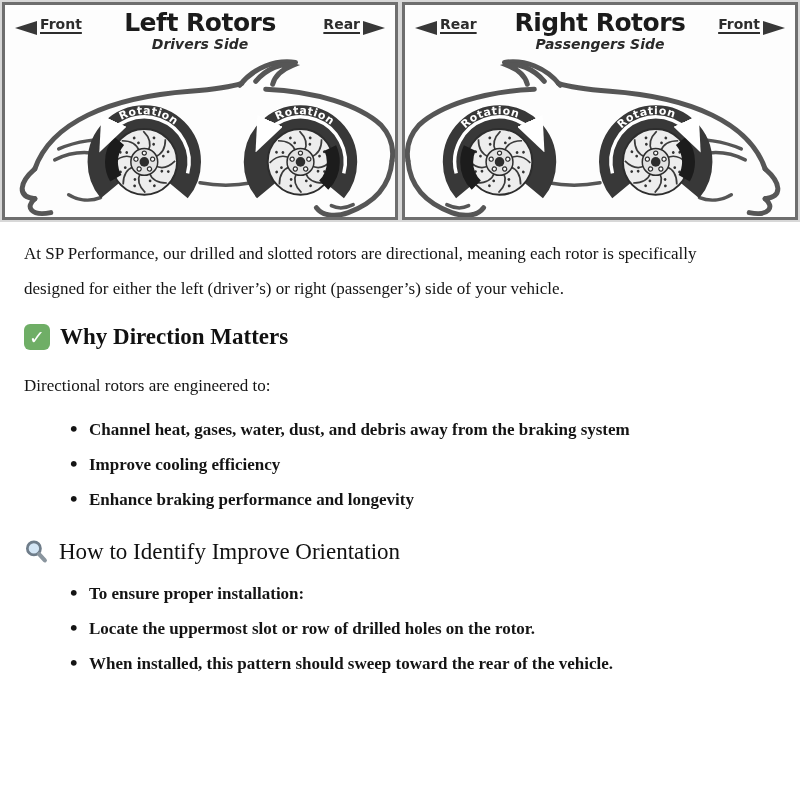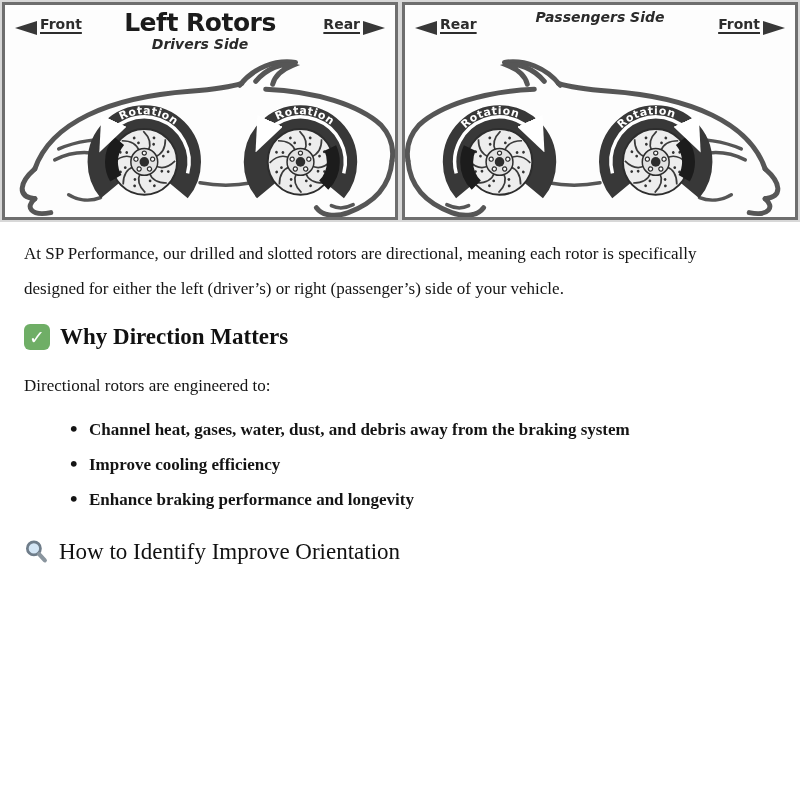--- a/index.html
+++ b/index.html
@@ -165,20 +165,21 @@
       </svg>
     </div>
 
     <div class="panel">
       <div class="panel-head">
         <div class="dir dir-left">
           <span class="tri tri-l"></span>
           <span class="dir-label">Rear</span>
         </div>
         <div class="ph-center">
+          <div class="ph-title">Right Rotors</div>
           <div class="ph-sub">Passengers Side</div>
         </div>
         <div class="dir dir-right">
           <span class="dir-label">Front</span>
           <span class="tri tri-r"></span>
         </div>
       </div>
       <svg class="car-svg" viewBox="0 0 392 162">
         <g transform="translate(392,0) scale(-1,1)">
           <g fill="none" stroke="#565656" stroke-linecap="round" stroke-width="5">
@@ -241,15 +242,20 @@
     </ul>
 
     <div class="hrow gap-lg">
       <svg width="25" height="25" viewBox="0 0 24 24">
         <circle cx="9.5" cy="9" r="6.3" fill="#d4e6f5" stroke="#6f7d8a" stroke-width="2.6"></circle>
         <line x1="14.5" y1="14.5" x2="20" y2="20.5" stroke="#8a959e" stroke-width="4" stroke-linecap="round"></line>
       </svg>
       <span class="htext">How to Identify Improve Orientation</span>
     </div>
 
+    <ul class="blist gap-lg">
+      <li>To ensure proper installation:</li>
+      <li>Locate the uppermost slot or row of drilled holes on the rotor.</li>
+      <li>When installed, this pattern should sweep toward the rear of the vehicle.</li>
+    </ul>
 
   </div>
 </div>
 
 </body></html>

